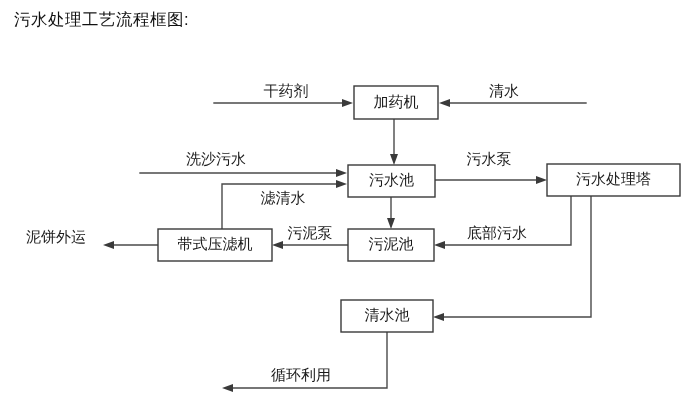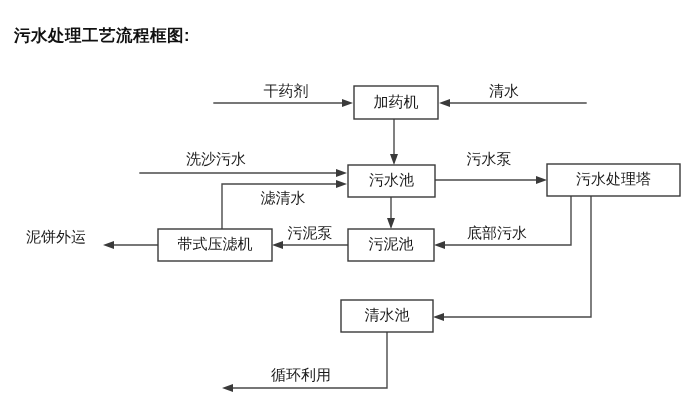--- a/index.html
+++ b/index.html
@@ -17,23 +17,23 @@
   #diagram-root {
     position: absolute;
     left: 0;
     top: 0;
     width: 700px;
     height: 420px;
   }
   .page-title {
     position: absolute;
     left: 14px;
-    top: 25px;
+    top: 9px;
     font-size: 16.5px;
-    font-weight: bold;
+    font-weight: normal;
     color: #111111;
     letter-spacing: 0.5px;
     white-space: nowrap;
   }
   svg.flow-canvas {
     position: absolute;
     left: 0;
     top: 0;
     width: 700px;
     height: 420px;

